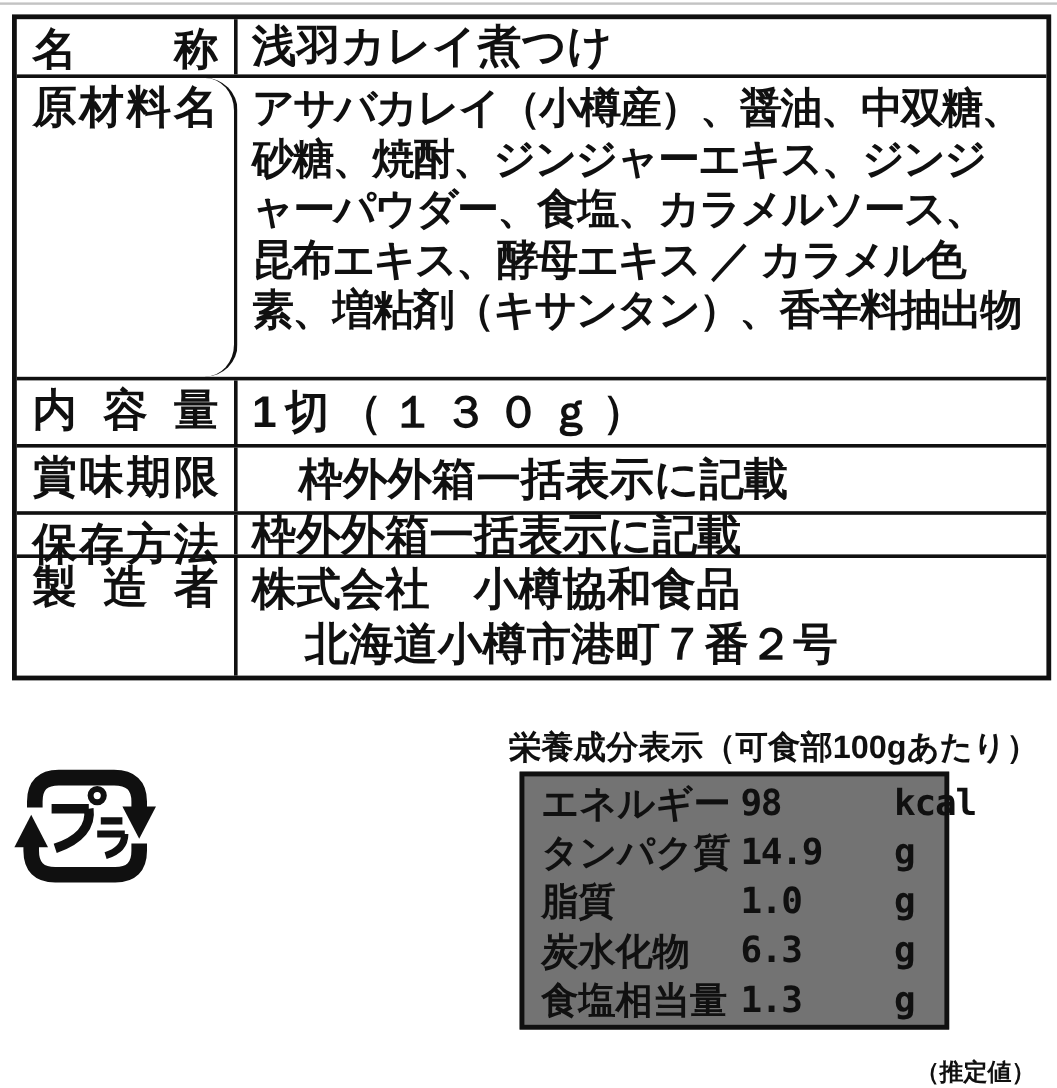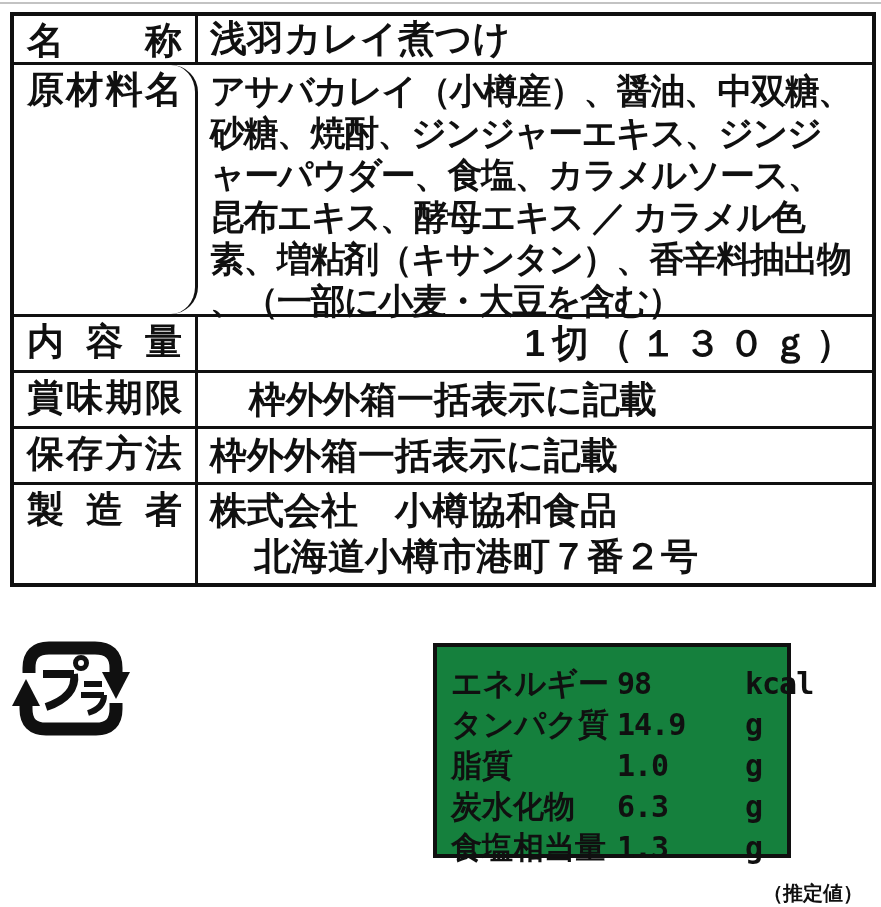--- a/index.html
+++ b/index.html
@@ -28,43 +28,43 @@
   .tcell{
     flex:1;display:flex;flex-direction:column;justify-content:center;
     padding:0 12px;font-size:37px;box-sizing:border-box;
   }
   .line{white-space:nowrap;}
 
   .row-name{height:46px;}
   .row-ing{height:252px;}
   .row-qty{height:56px;}
   .row-exp{height:56px;gap:39px;}
-  .row-sto{height:56px;}
+  .row-sto{height:36px;}
   .row-mak{height:101px;}
 
   .row-ing .thead{padding-bottom:66px;border-radius:27px;}
   .row-ing .tcell{
     justify-content:flex-start;padding-top:5px;
     font-size:35px;line-height:42px;letter-spacing:-1.5px;
   }
-  .row-qty .tcell{letter-spacing:7px;align-items:flex-end;}
+  .row-qty .tcell{letter-spacing:7px;}
   .row-mak .tcell{line-height:46px;}
   .row-mak .line2{margin-left:44px;}
 
   
   .pla{position:absolute;left:10px;top:637px;}
   .pla path.band{fill:none;stroke:#101010;stroke-width:13;}
   .pla polygon{fill:#101010;}
   .pla .glyph{fill:none;stroke:#101010;}
 
   
   .ntitle{position:absolute;left:424px;top:605px;font-size:27px;white-space:nowrap;}
   .nbox{
     position:absolute;left:433px;top:643px;width:358px;height:215px;
-    border:4px solid #101010;box-sizing:border-box;padding-top:16px;background:#15803d;
+    border:4px solid #101010;box-sizing:border-box;padding-top:2px;background:#737373;
   }
   .nrow{position:relative;height:41px;display:flex;align-items:center;padding-left:14px;font-size:31px;}
   .nval{
     position:absolute;left:180px;width:142px;text-align:left;
     font-family:"DejaVu Sans Mono",monospace;font-size:30px;letter-spacing:-1px;
   }
   .nunit{
     position:absolute;left:308px;
     font-family:"DejaVu Sans Mono",monospace;font-size:30px;letter-spacing:-1px;
   }
@@ -90,21 +90,20 @@
     <div class="trow row-ing">
       <div class="thead">
         <span>原材料名</span>
       </div>
       <div class="tcell">
         <div class="line">アサバカレイ（小樽産）、醤油、中双糖、</div>
         <div class="line">砂糖、焼酎、ジンジャーエキス、ジンジ</div>
         <div class="line">ャーパウダー、食塩、カラメルソース、</div>
         <div class="line">昆布エキス、酵母エキス ／ カラメル色</div>
         <div class="line">素、増粘剤（キサンタン）、香辛料抽出物</div>
-        <div class="line">、（一部に小麦・大豆を含む）</div>
       </div>
     </div>
 
     <div class="trow row-qty">
       <div class="thead">
         <span>内容量</span>
       </div>
       <div class="tcell">
         <div class="line">1切（１３０ｇ）</div>
       </div>
@@ -150,20 +149,21 @@
 
     <path class="glyph" stroke-width="8" d="M 33,37 L 64,37"></path>
     <path class="glyph" stroke-width="8" d="M 64,37 C 66,51 57,63 36,70"></path>
     <circle class="glyph" stroke-width="5" cx="71" cy="26" r="5.5"></circle>
 
     <path class="glyph" stroke-width="6" d="M 74,47 L 92,47"></path>
     <path class="glyph" stroke-width="6" d="M 71,58 L 94,58"></path>
     <path class="glyph" stroke-width="6" d="M 94,58 C 94,67 88,73 78,76"></path>
   </svg>
 
+  <div class="ntitle">栄養成分表示（可食部100gあたり）</div>
 
   <div class="nbox">
     <div class="nrow">
       <span>エネルギー</span>
       <span class="nval">98</span>
       <span class="nunit">kcal</span>
     </div>
     <div class="nrow">
       <span>タンパク質</span>
       <span class="nval">14.9</span>

